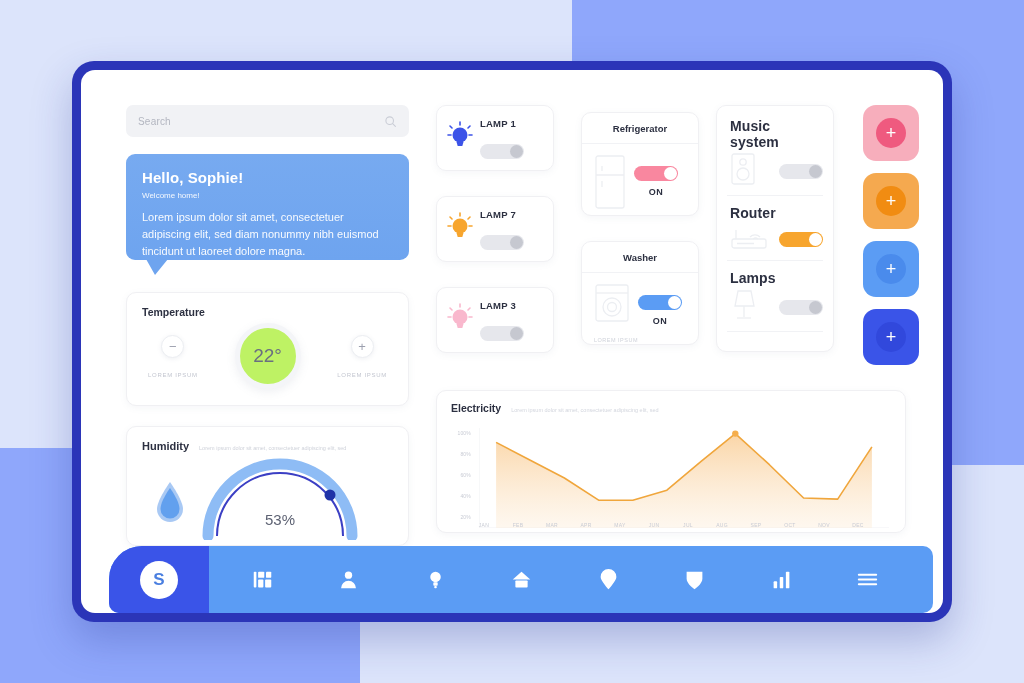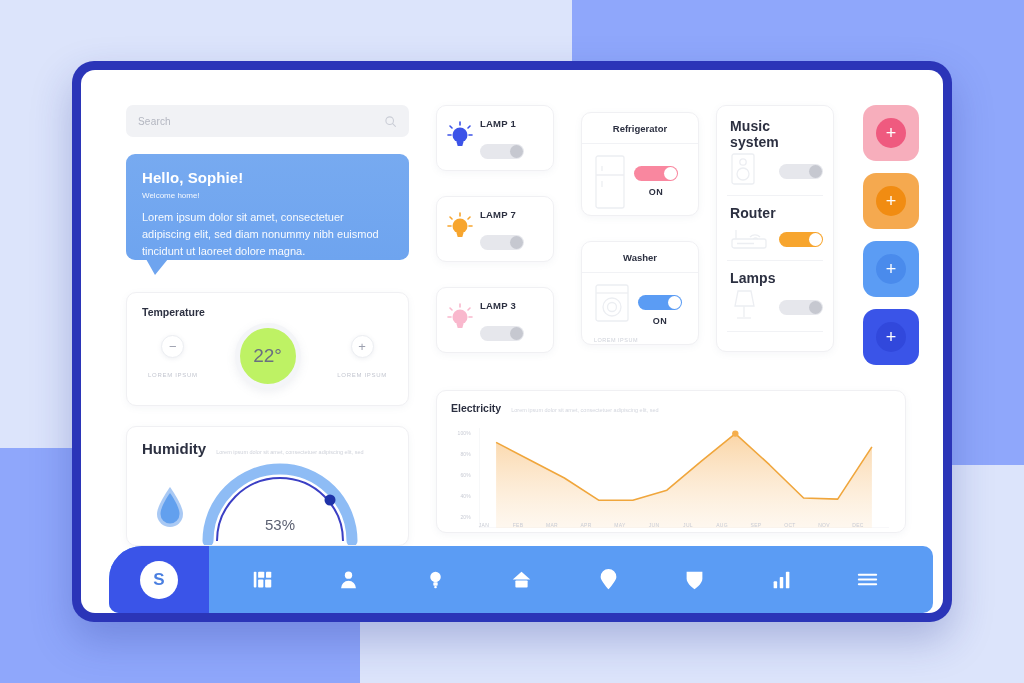--- a/index.html
+++ b/index.html
@@ -90,21 +90,21 @@
   .step-cap { font-size: 6px; color: #c3c6d0; letter-spacing: .7px; }
   .dial {
     width: 66px; height: 66px; border-radius: 50%; background: #bef264;
     border: 5px solid #f4f5f8; display: flex; align-items: center;
     justify-content: center; font-size: 19px; color: #6a6f80; font-weight: 300;
     box-shadow: 0 3px 10px rgba(120,130,160,.12);
   }
 
   .hum-card { margin-top: 20px; padding: 13px 15px 10px 15px; height: 120px; }
   .hum-head { display: flex; align-items: baseline; gap: 10px; }
-  .hum-head .title { font-size: 15px; font-weight: bold; color: #2c3041; }
+  .hum-head .title { font-size: 11px; font-weight: bold; color: #2c3041; }
   .hum-head .lorem { font-size: 5.5px; color: #cfd2da; }
   .hum-body { display: flex; align-items: flex-end; margin-top: 6px; }
   .drop { margin: 0 14px 8px 12px; }
   .gauge { position: relative; width: 160px; height: 78px; }
   .gauge .pct {
     position: absolute; left: 0; right: 0; bottom: 8px; text-align: center;
     font-size: 15px; color: #5d6273; font-weight: 300;
   }
 
   

